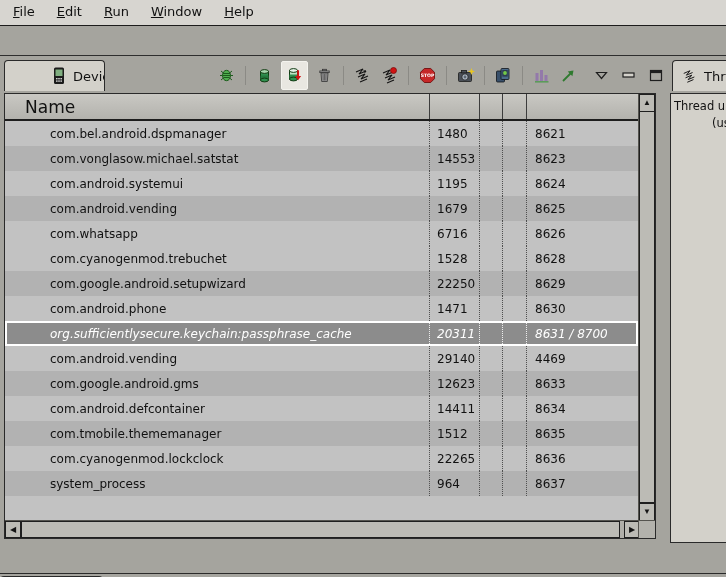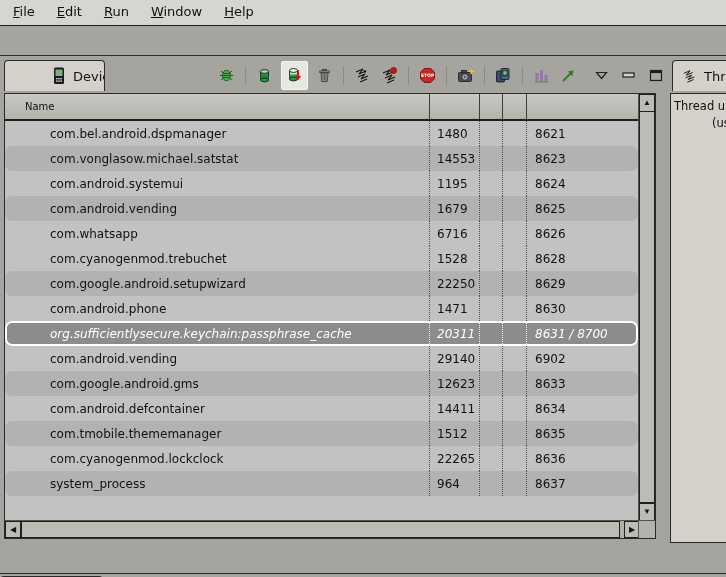--- a/index.html
+++ b/index.html
@@ -68,29 +68,29 @@
     position:absolute;left:4px;top:36px;width:652px;height:446px;
     border:1px solid var(--dark-line);background:var(--row-light);box-sizing:border-box;
   }
   .thead{
     display:flex;height:27px;box-sizing:border-box;
     background:linear-gradient(var(--header-top),var(--header-bot));
     border-bottom:2px solid #1d1d1d;padding-right:0;width:633px;
   }
   .hcell{
     box-sizing:border-box;border-right:1px solid #3c3c3c;
-    font-size:10px;color:#111;display:flex;align-items:center;
+    font-size:17px;color:#111;display:flex;align-items:center;
   }
   .hcell.name{width:425px;padding-left:20px;}
   .hcell.pid{width:50px;}
   .hcell.c1{width:23px;}
   .hcell.c2{width:24px;}
   .hcell.port{width:111px;border-right:none;}
   .tbody{width:633px;}
-  .trow{display:flex;height:25px;box-sizing:border-box;border-radius:7px;}
+  .trow{display:flex;height:25px;box-sizing:border-box;}
   .trow.light{background:var(--row-light);}
   .trow.dark{background:var(--row-dark);}
   .trow.selected{
     background:var(--sel-bg);color:#fff;
     box-shadow:inset 0 0 0 2px var(--sel-border);
     font-style:italic;
   }
   .cell{
     box-sizing:border-box;border-right:1px dotted #4f4f4f;
     font-size:12px;color:#111;display:flex;align-items:center;overflow:hidden;white-space:nowrap;
@@ -377,21 +377,21 @@
     <div class="cell pid">20311</div>
     <div class="cell c1"></div>
     <div class="cell c2"></div>
     <div class="cell port">8631 / 8700</div>
   </div>
         <div class="trow light">
     <div class="cell name">com.android.vending</div>
     <div class="cell pid">29140</div>
     <div class="cell c1"></div>
     <div class="cell c2"></div>
-    <div class="cell port">6902</div>
+    <div class="cell port">4469</div>
   </div>
         <div class="trow dark">
     <div class="cell name">com.google.android.gms</div>
     <div class="cell pid">12623</div>
     <div class="cell c1"></div>
     <div class="cell c2"></div>
     <div class="cell port">8633</div>
   </div>
         <div class="trow light">
     <div class="cell name">com.android.defcontainer</div>

